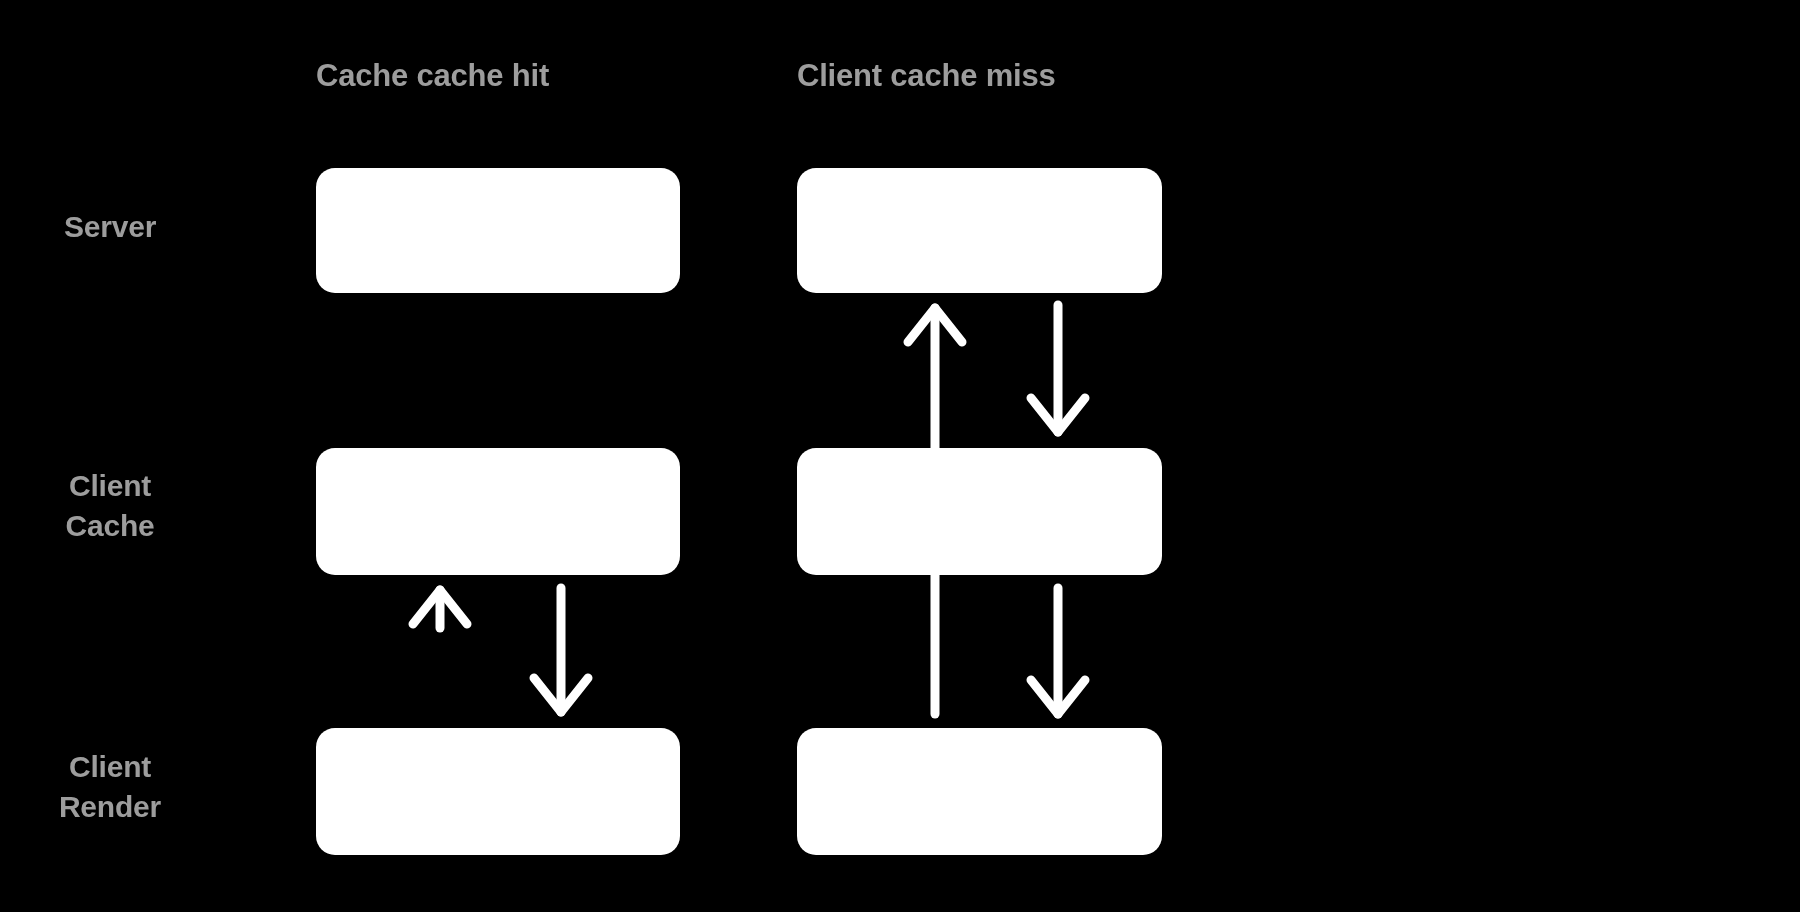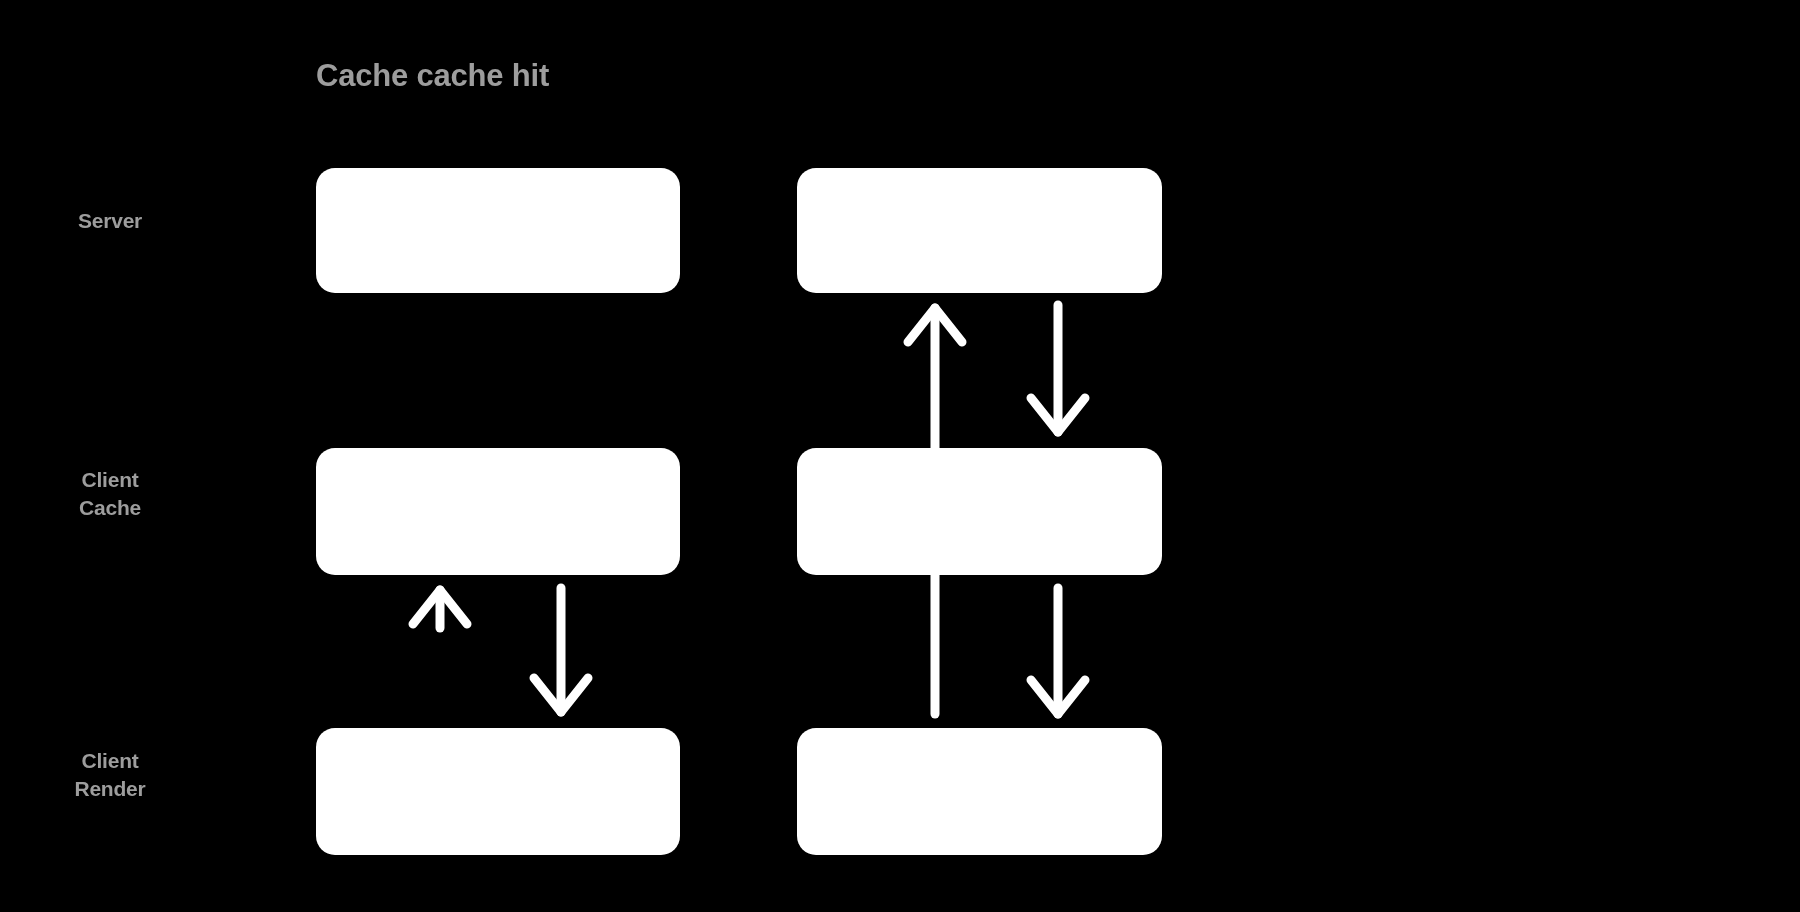--- a/index.html
+++ b/index.html
@@ -30,21 +30,21 @@
     white-space: nowrap;
     line-height: 1;
   }
   #col-header-0 { left: 316px; top: 60px; }
   #col-header-1 { left: 797px; top: 60px; }
 
   
   .row-label {
     position: absolute;
     color: #9d9d9d;
-    font-size: 21px;
+    font-size: 30px;
     font-weight: bold;
     letter-spacing: -0.2px;
     line-height: 1.34;
     text-align: center;
     width: 220px;
     left: 0px;
   }
   #row-label-0 { top: 207px; }
   #row-label-1 { top: 466px; }
   #row-label-2 { top: 747px; }
@@ -72,20 +72,21 @@
     stroke-linejoin: round;
     fill: none;
   }
 </style>
 </head>
 <body>
 
 <div id="stage">
 
   <div class="col-header" id="col-header-0">Cache cache hit</div>
+  <div class="col-header" id="col-header-1">Client cache miss</div>
 
   <div class="row-label" id="row-label-0">Server</div>
   <div class="row-label" id="row-label-1">Client<br>Cache</div>
   <div class="row-label" id="row-label-2">Client<br>Render</div>
 
   <div id="nodes">
       <div class="node-box" style="left: 316px; top: 168px; width: 364px; height: 125px; background: rgb(255, 255, 255);"></div>
       <div class="node-box" style="left: 316px; top: 448px; width: 364px; height: 127px; background: rgb(255, 255, 255);"></div>
       <div class="node-box" style="left: 316px; top: 728px; width: 364px; height: 127px; background: rgb(255, 255, 255);"></div>
       <div class="node-box" style="left: 797px; top: 168px; width: 365px; height: 125px; background: rgb(255, 255, 255);"></div>

